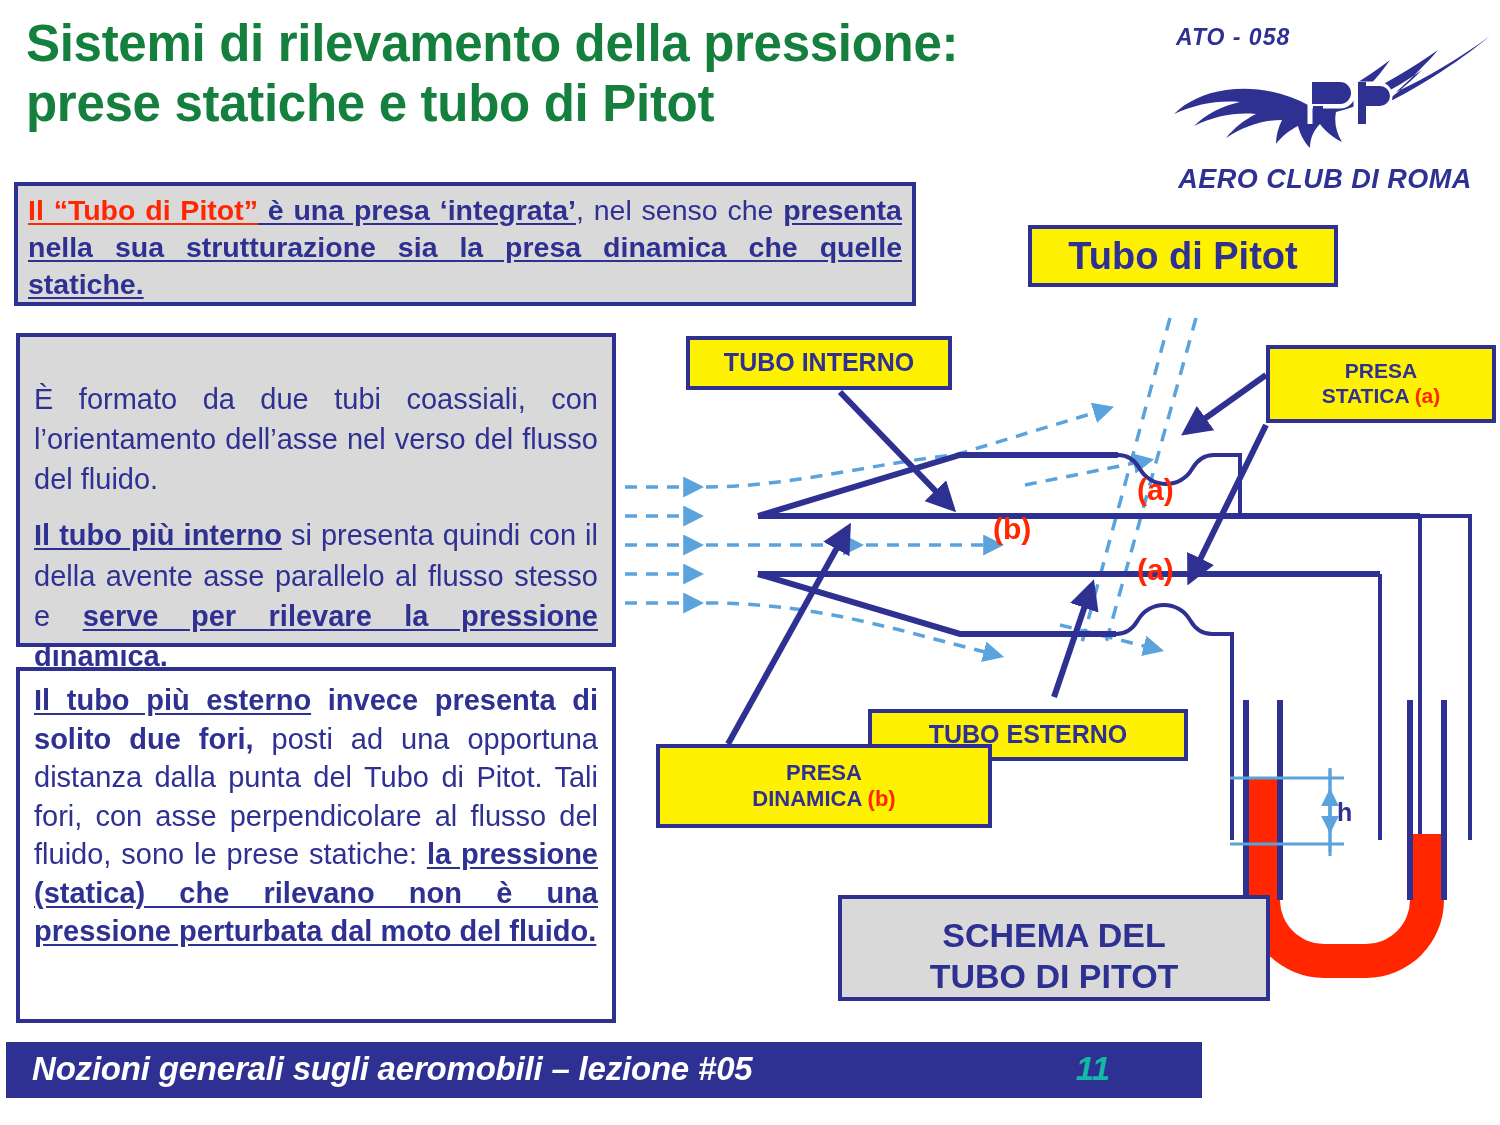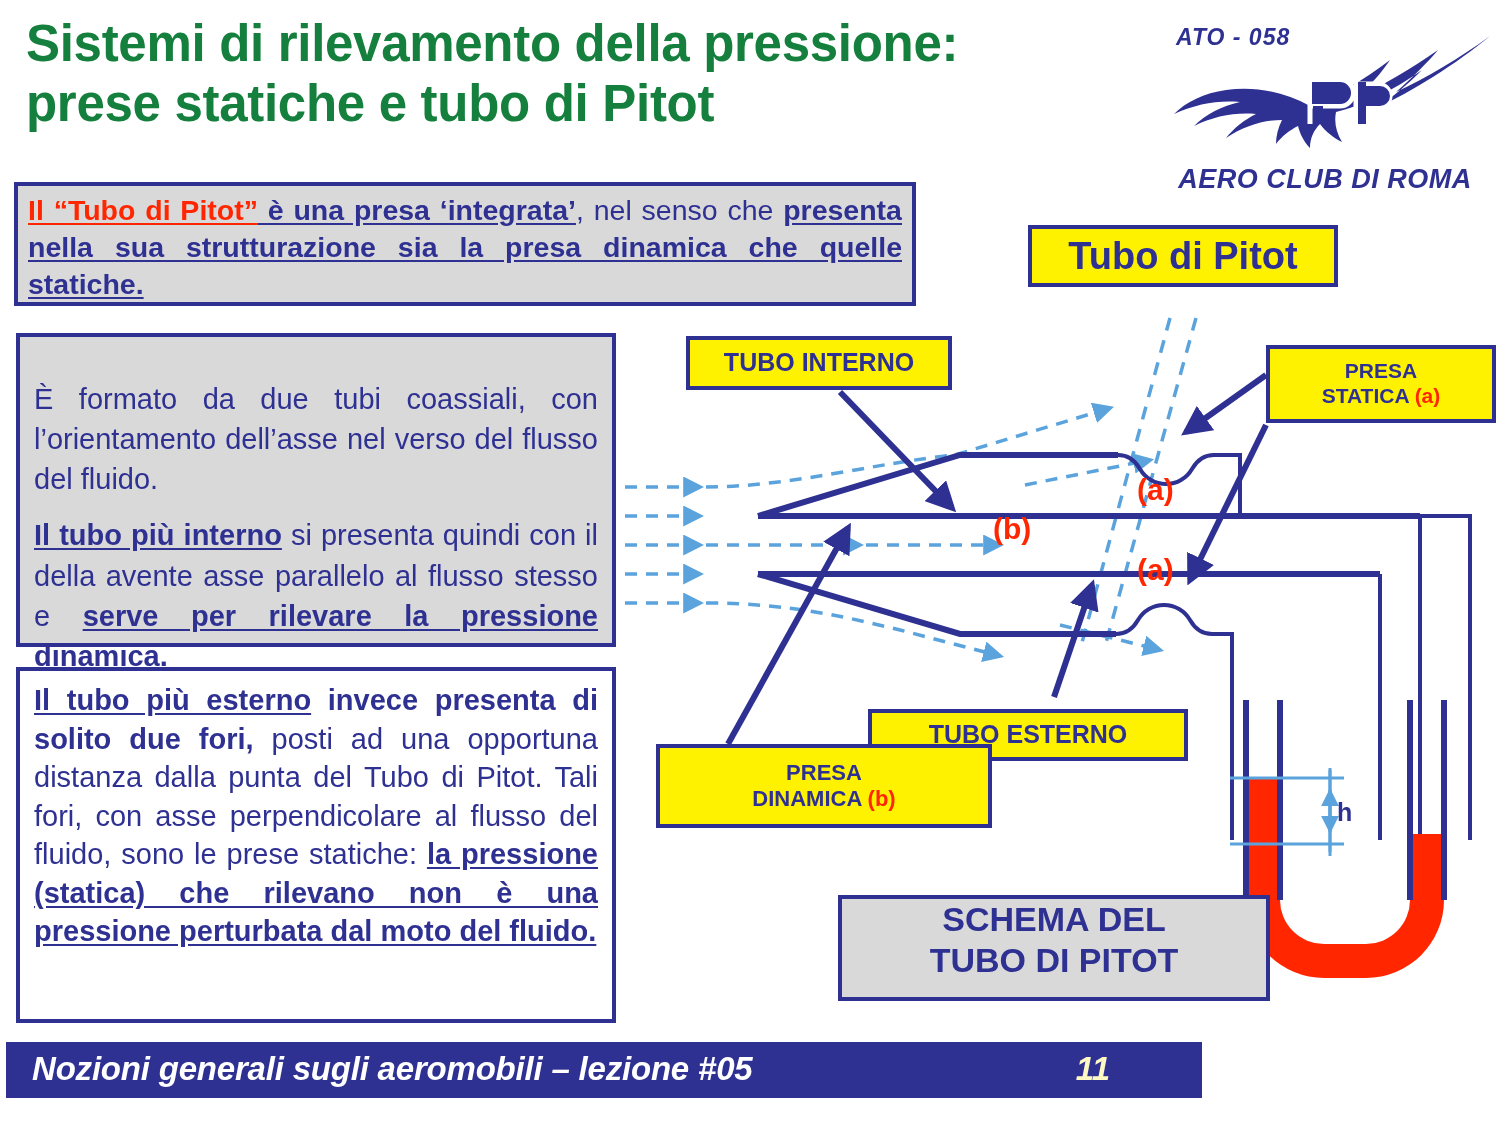--- a/index.html
+++ b/index.html
@@ -61,21 +61,21 @@
   }
   #badge-pitot{left:1028px;top:225px;width:310px;height:62px;font-size:38px;}
   #lbl-tubo-interno{left:686px;top:336px;width:266px;height:54px;font-size:25px;}
   #lbl-presa-statica{left:1266px;top:345px;width:230px;height:78px;font-size:21px;}
   #lbl-tubo-esterno{left:868px;top:698px;width:320px;height:52px;font-size:25px;margin-top:11px;}
   #lbl-presa-dinamica{left:656px;top:744px;width:336px;height:84px;font-size:22px;}
 
   #lbl-schema{
     left:838px;top:895px;width:432px;height:106px;
     background:#D9D9D9;border:4px solid #2E3192;color:#2E3192;
-    box-sizing:border-box;display:flex;align-items:flex-start;justify-content:center;
+    box-sizing:border-box;display:flex;align-items:flex-end;justify-content:center;
     text-align:center;font-weight:bold;font-size:34px;line-height:1.2;
   }
 
   
   .marker{color:#FF2600;font-weight:bold;font-size:30px;}
 
   
   #h-label{color:#2E3192;font-weight:bold;font-size:25px;left:1337px;top:798px;}
 
   
@@ -83,21 +83,21 @@
     left:6px;top:1042px;width:1196px;height:56px;
     background:#2E3192;box-sizing:border-box;
   }
   #footer-text{
     position:absolute;left:26px;top:8px;
     color:#ffffff;font-weight:bold;font-style:italic;font-size:33px;
     letter-spacing:-0.2px;
   }
   #footer-page{
     position:absolute;right:92px;top:8px;
-    color:#fef9c3;font-weight:bold;font-style:italic;font-size:33px;
+    color:#14b8a6;font-weight:bold;font-style:italic;font-size:33px;
   }
 
   
   #diagram{left:0;top:0;width:1500px;height:1125px;pointer-events:none;}
 </style>
 </head>
 <body>
 
 <div class="abs" id="slide-title">
   <div>Sistemi di rilevamento della pressione:</div>

